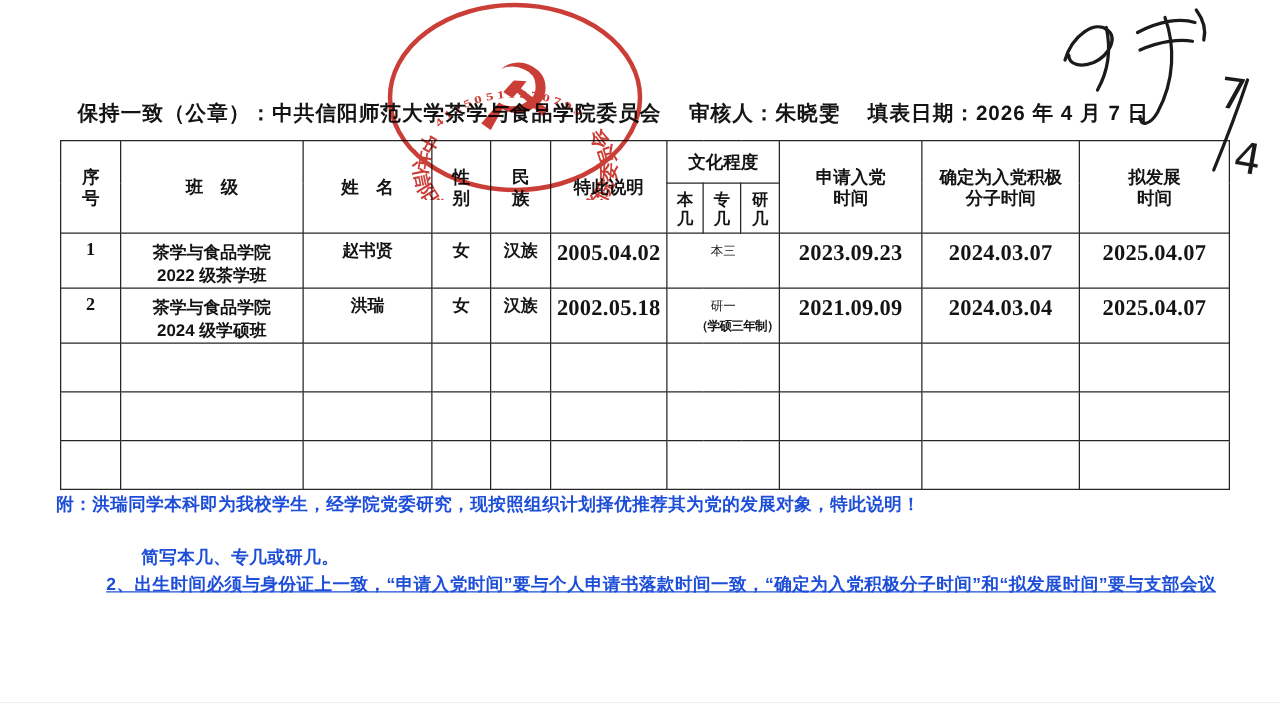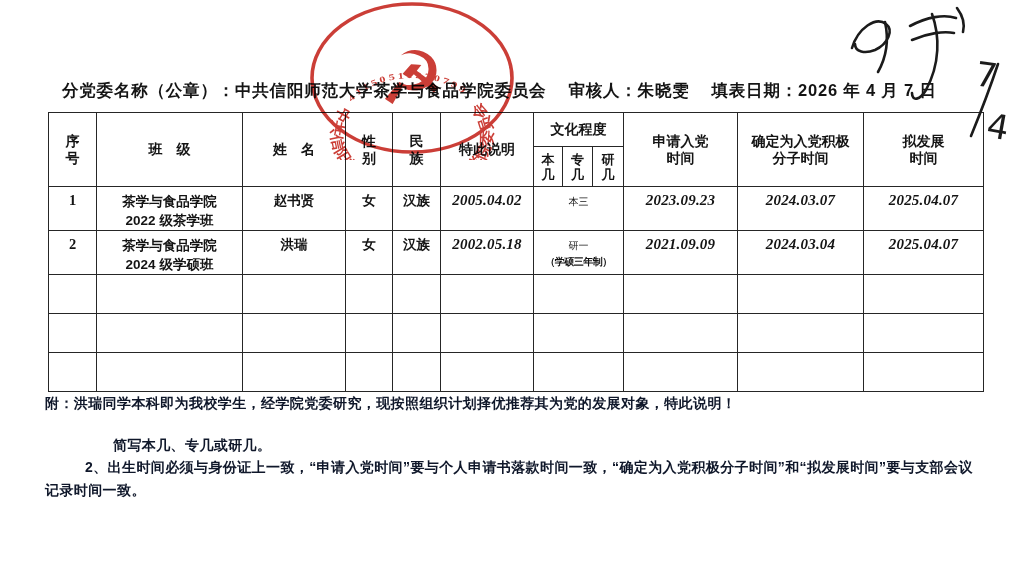--- a/index.html
+++ b/index.html
@@ -38,54 +38,54 @@
   tr.hrow1{height:34px;}
   tr.hrow2{height:40px;}
   tr.drow{height:43px;}
   tr.erow{height:39px;}
   .pre{white-space:pre-line;}
   th.hd{font-size:14px;line-height:17px;}
   th.hd-small{font-size:13px;line-height:15px;font-weight:bold;}
   td.cell-cjk{font-size:13.5px;font-weight:normal;}
   tr.drow td{vertical-align:top;padding-top:5px;}
   td.cell-seq{font-family:"Liberation Serif","DejaVu Serif",serif;font-size:14.5px;font-weight:normal;}
-  td.cell-date{font-family:"Liberation Serif","DejaVu Serif",serif;font-size:15px;font-weight:bold;letter-spacing:0.2px;font-style:italic;}
+  td.cell-date{font-family:"Liberation Serif","DejaVu Serif",serif;font-size:18px;font-weight:bold;letter-spacing:0.2px;}
   .class-line{font-size:13.5px;font-weight:bold;line-height:19px;}
   .edu-main{font-size:10px;font-weight:normal;line-height:19px;}
-  .edu-note{font-size:10px;font-weight:bold;line-height:13px;letter-spacing:-0.5px;}
+  .edu-note{font-size:10px;font-weight:bold;line-height:13px;letter-spacing:-0.5px;text-align:right;}
   
   .notes{
     position:absolute;left:45px;top:392px;width:960px;
     font-size:14px;font-weight:bold;letter-spacing:0.4px;
-    line-height:22.5px;color:#0f172a;
+    line-height:22.5px;color:#1d4ed8;
   }
   .notes .nline{white-space:nowrap;}
   .attach-line{margin-bottom:19px;}
-  .indent-item{padding-left:40px;}
+  .indent-item{padding-left:40px;text-decoration:underline;}
   .indent-wrap{padding-left:68px;}
   
   .seal{
     position:absolute;left:302px;top:0;
     mix-blend-mode:multiply;opacity:0.88;
     pointer-events:none;
   }
   
   .handwriting{
     position:absolute;left:830px;top:2px;
     pointer-events:none;
   }
 </style>
 </head>
 <body>
 
 <div class="page">
 
 
   <div class="meta-line">
-    <span>分党委名称（公章）：</span><span>中共信阳师范大学茶学与食品学院委员会</span><span class="gap"></span><span>审核人：</span><span>朱晓雯</span><span class="gap"></span><span>填表日期：</span><span>2026 年 4 月 7 日</span>
+    <span>保持一致（公章）：</span><span>中共信阳师范大学茶学与食品学院委员会</span><span class="gap"></span><span>审核人：</span><span>朱晓雯</span><span class="gap"></span><span>填表日期：</span><span>2026 年 4 月 7 日</span>
   </div>
 
   <table class="roster">
     <colgroup>
       <col style="width:48px">
         <col style="width:146px">
         <col style="width:103px">
       <col style="width:47px">
         <col style="width:48px">
         <col style="width:93px">
@@ -197,21 +197,20 @@
           <td></td>
           <td></td>
       </tr>
     </tbody>
   </table>
 
   <div class="notes">
     <div class="nline attach-line">附：洪瑞同学本科即为我校学生，经学院党委研究，现按照组织计划择优推荐其为党的发展对象，特此说明！</div>
     <div class="nline indent-wrap">简写本几、专几或研几。</div>
     <div class="nline indent-item">2、出生时间必须与身份证上一致，“申请入党时间”要与个人申请书落款时间一致，“确定为入党积极分子时间”和“拟发展时间”要与支部会议</div>
-    <div class="nline">记录时间一致。</div>
   </div>
 
   <svg class="seal" width="220" height="160" viewBox="0 0 220 160">
     <defs>
       <path id="ringPath" d="M 40.7 106.5 A 80 57 0 1 0 179.3 106.5" fill="none"></path>
       <path id="codePath" d="M 49.4 102 A 70 48 0 0 1 170.6 102" fill="none"></path>
     </defs>
     <ellipse cx="110" cy="78" rx="100" ry="74" fill="none" stroke="#c4231b" stroke-width="3.6"></ellipse>
     <text font-size="14.5" font-weight="bold" fill="#c4231b" letter-spacing="0.5">
       <textPath href="#ringPath" textLength="284" lengthAdjust="spacingAndGlyphs">中共信阳师范大学茶学与食品学院委员会</textPath>

